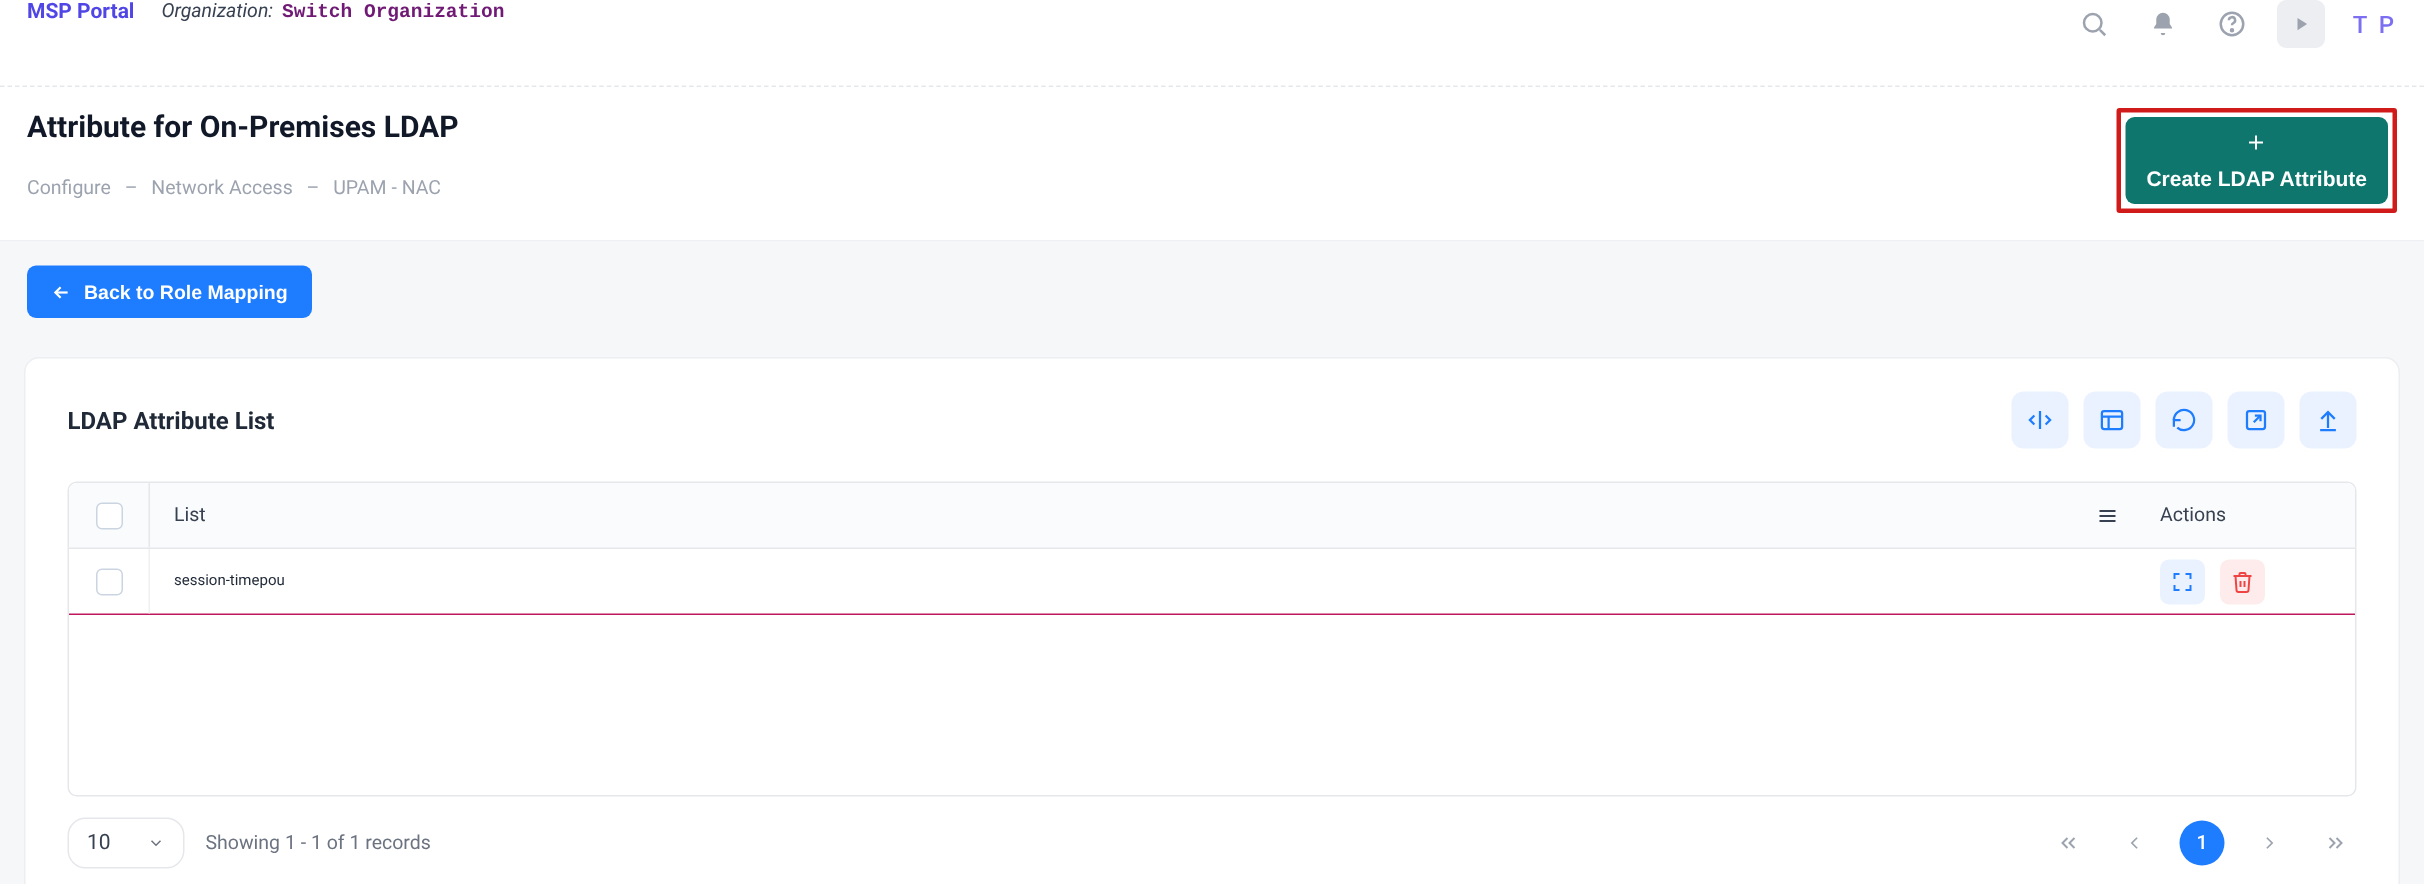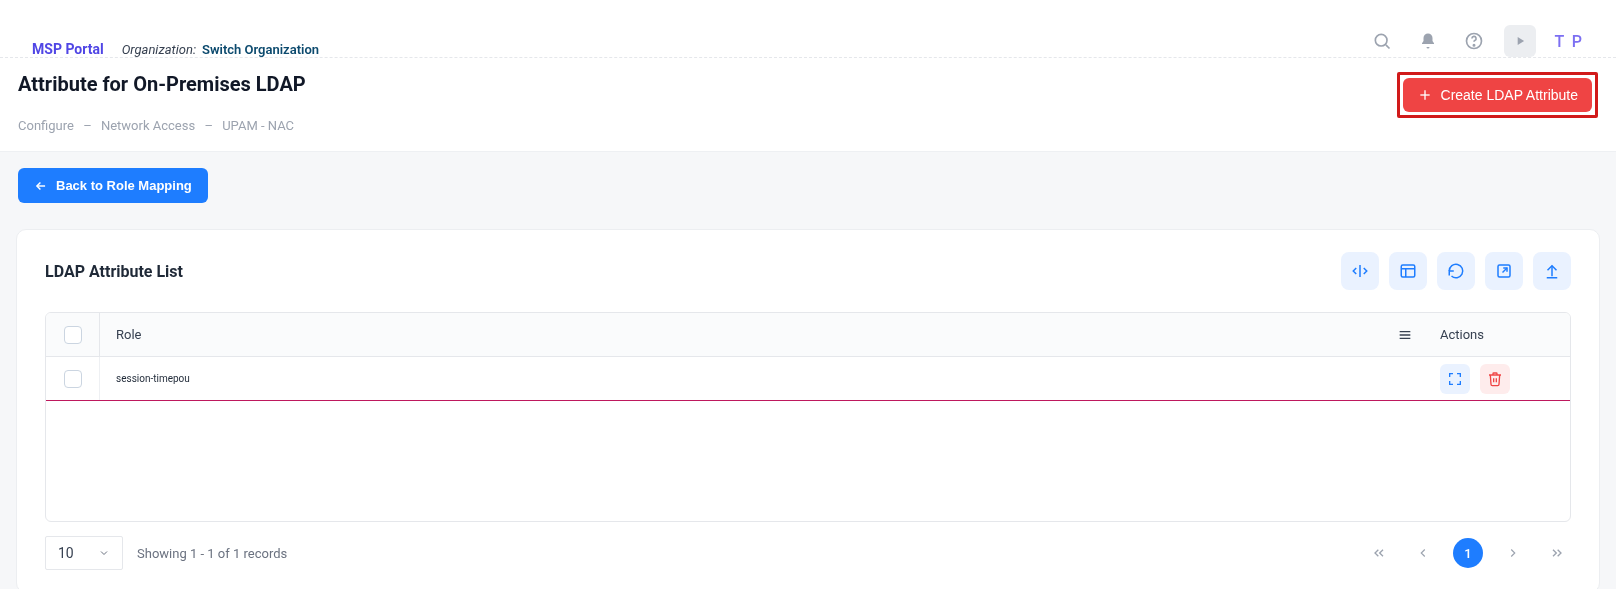--- a/index.html
+++ b/index.html
@@ -7,42 +7,43 @@
     font-family: -apple-system, BlinkMacSystemFont, "Segoe UI", Roboto, Helvetica, Arial, sans-serif;
     background: #f6f7f9;
     color: #1f2937;
     font-size: 14px;
   }
 
   
   .topbar {
     background: #ffffff;
     height: 58px;
-    padding: 0 32px;
+    padding: 0 18px;
     display: flex;
-    align-items: flex-end;
+    align-items: flex-start;
     border-bottom: 1px dashed #e5e7eb;
   }
   .brand {
     font-weight: 700;
     color: #5046e5;
     margin-right: 18px;
     font-size: 14px;
   }
   .org-label {
     color: #374151;
     font-size: 13px;
     margin-right: 6px;
     font-style: italic;
   }
   .org-link {
-    color: #0c4a6e;
+    color: #701a75;
     font-size: 13px;
     font-weight: 600;
     cursor: pointer;
+    font-family: Liberation Mono, monospace;
   }
   .topbar-spacer { flex: 1; }
   .topbar-icons {
     display: flex;
     align-items: center;
     gap: 14px;
   }
   .top-icon {
     width: 32px; height: 32px;
     display: flex; align-items: center; justify-content: center;
@@ -80,31 +81,32 @@
     font-size: 13px;
   }
   .breadcrumb .sep { margin: 0 6px; color:#9ca3af; }
   .header-spacer { flex:1; }
   .create-wrap {
     border: 3px solid #d11a1a;
     padding: 3px;
     border-radius: 2px;
   }
   .create-btn {
-    background: #ef4444;
+    background: #0f766e;
     color: #ffffff;
-    font-weight: 400;
+    font-weight: 700;
     font-size: 14px;
     border: none;
     border-radius: 6px;
     padding: 9px 14px;
     display: flex;
     align-items: center;
     gap: 8px;
     cursor: pointer;
+    flex-direction: column;
   }
   .create-btn svg { stroke:#fff; }
 
   
   .back-row {
     padding: 16px 18px 10px 18px;
   }
   .back-btn {
     background: #1e7dff;
     color: #fff;
@@ -223,21 +225,21 @@
   .tbl-footer {
     display:flex;
     align-items:center;
     margin-top:14px;
   }
   .page-size {
     display:flex;
     align-items:center;
     gap:10px;
     border:1px solid #e5e7eb;
-    border-radius:2px;
+    border-radius:12px;
     padding:8px 12px;
     cursor:pointer;
     min-width:78px;
     justify-content:space-between;
     color:#374151;
   }
   .records-text {
     margin-left:14px;
     color:#6b7280;
     font-size:13px;
@@ -373,21 +375,21 @@
           </svg>
       </div>
     </div>
   </div>
 
   <div class="tbl">
     <div class="tbl-head">
       <div class="col-check">
         <div class="checkbox-box"></div>
       </div>
-      <div class="col-name">Role</div>
+      <div class="col-name">List</div>
       <div class="col-menu">
         <svg width="16" height="16" viewBox="0 0 24 24" fill="none" stroke="currentColor" stroke-width="2">
             <line x1="4" y1="7" x2="20" y2="7"></line>
             <line x1="4" y1="12" x2="20" y2="12"></line>
             <line x1="4" y1="17" x2="20" y2="17"></line>
           </svg>
       </div>
       <div class="col-actions-head">Actions</div>
     </div>
 

